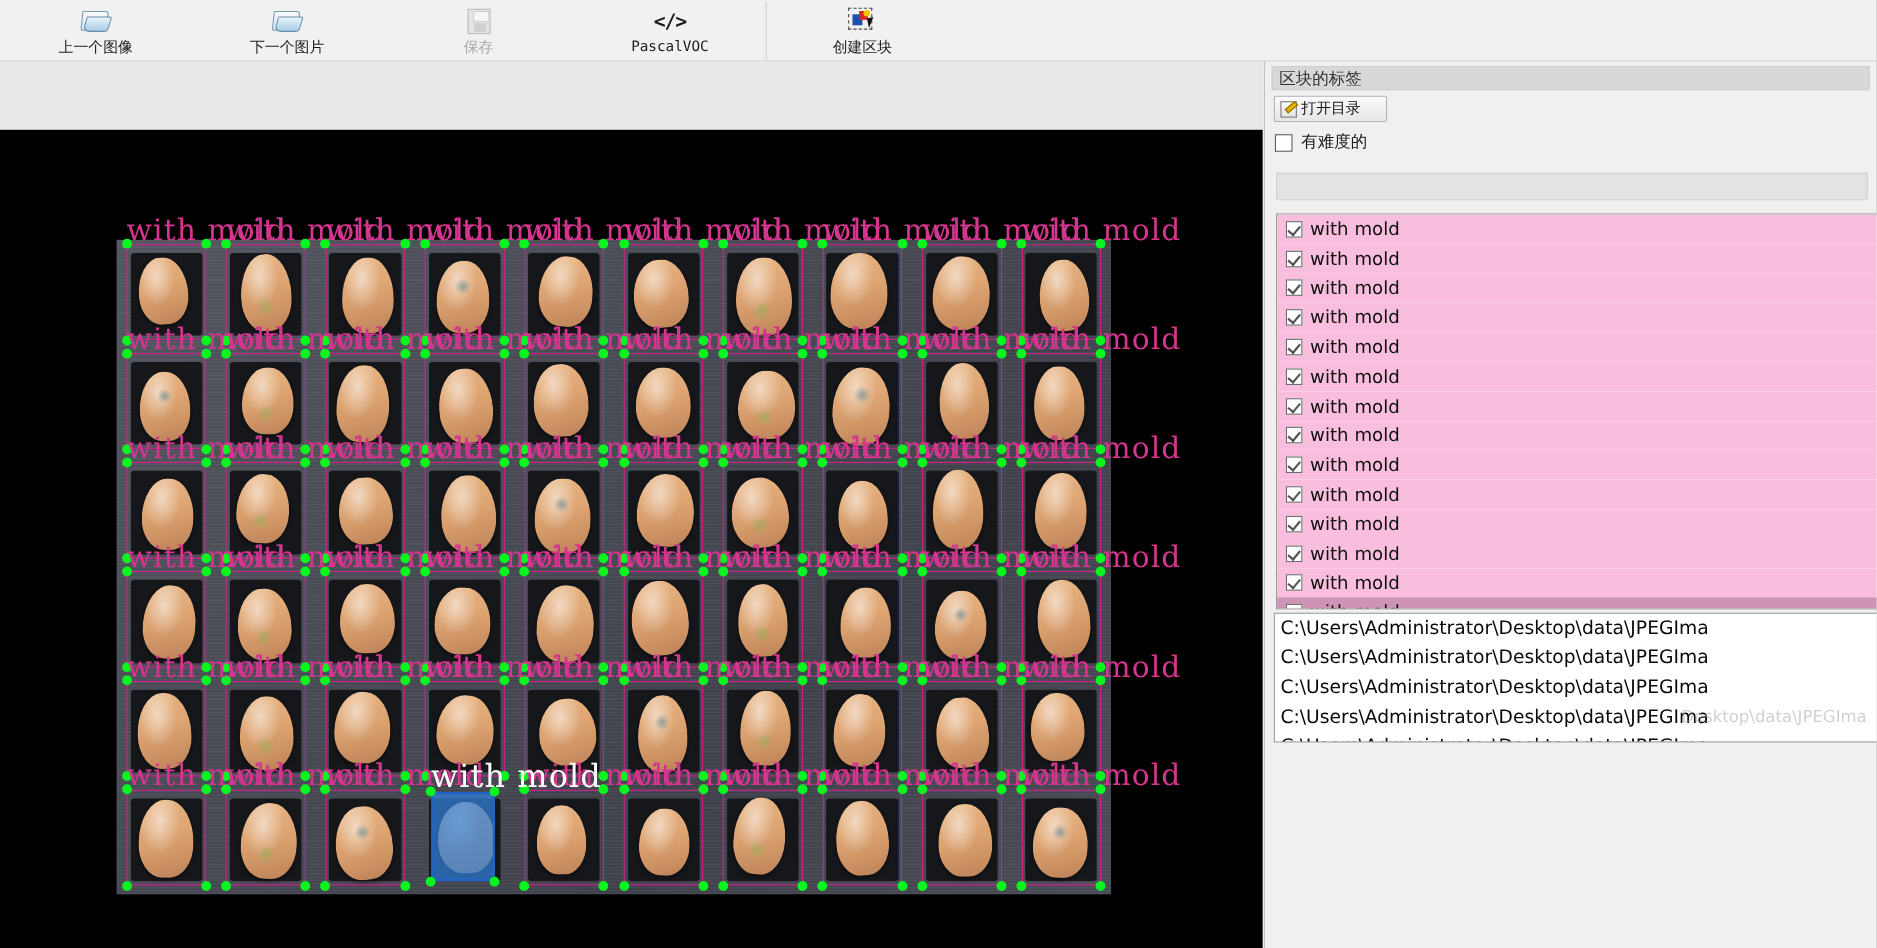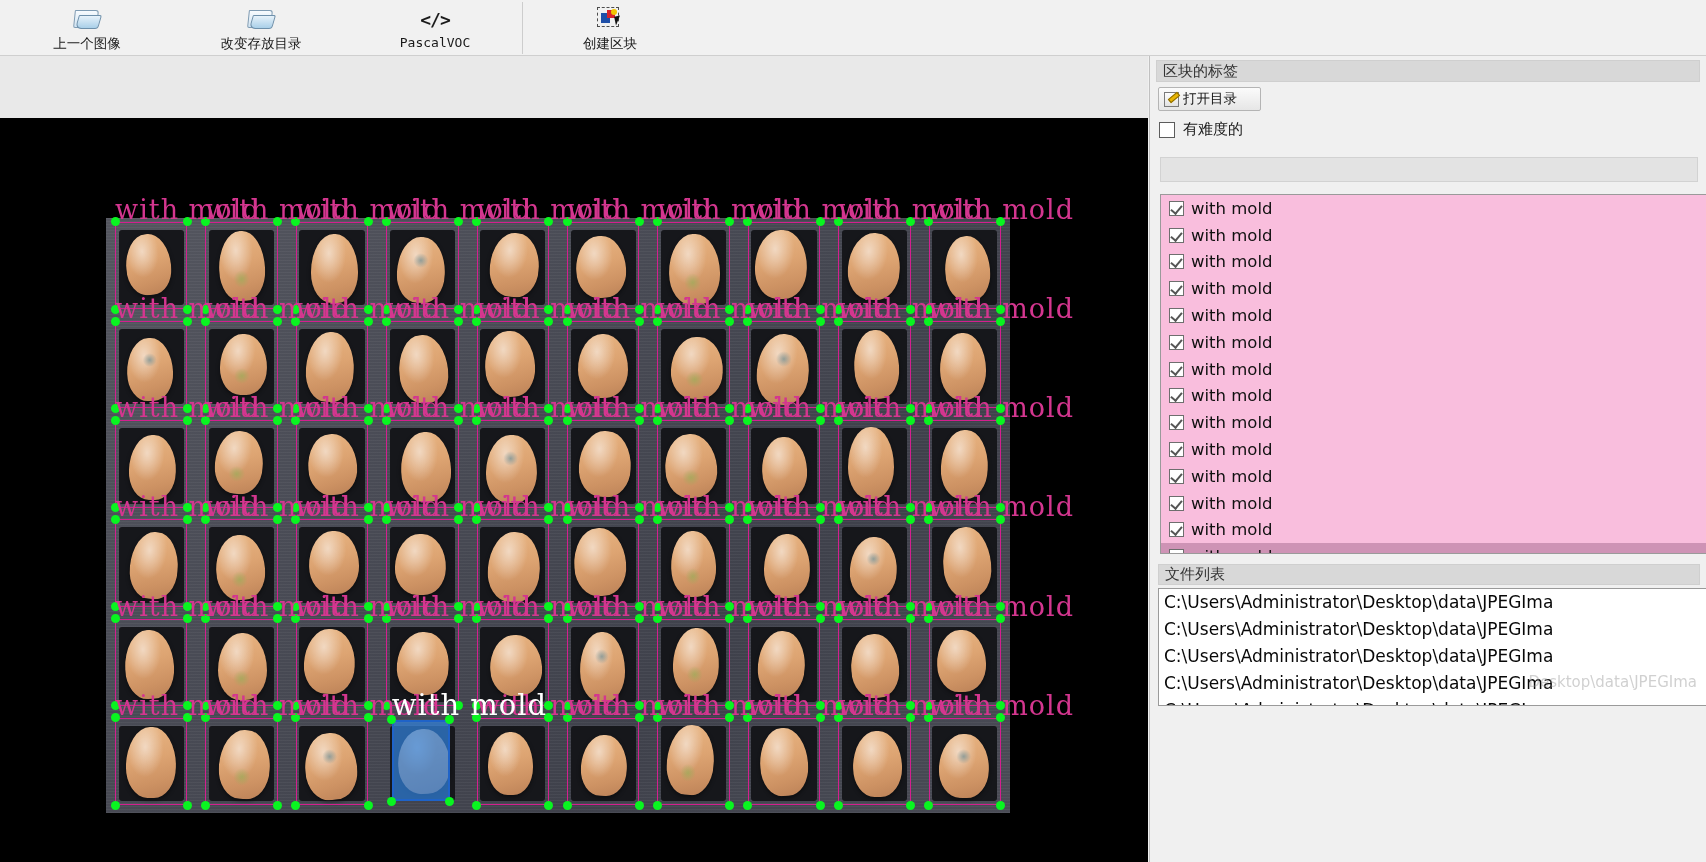--- a/index.html
+++ b/index.html
@@ -343,26 +343,32 @@
     </div>
 
 
     <div class="tool">
       <span class="glyph">
         <span class="folder">
             <span class="back"></span>
             <span class="front"></span>
           </span>
       </span>
-      <span class="tlabel">改变存放目录</span>
+      <span class="tlabel">下一个图片</span>
     </div>
 
 
 
 
+    <div class="tool disabled">
+      <span class="glyph">
+          <span class="floppy"></span>
+        </span>
+      <span class="tlabel">保存</span>
+    </div>
 
     <div class="tool mono">
       <span class="glyph">
           <span class="codeglyph">&lt;/&gt;</span>
         </span>
       <span class="tlabel">PascalVOC</span>
     </div>
 
     <div class="tool-sep"></div>
 
@@ -946,21 +952,20 @@
             <span class="mini-cb"></span>
             <span>with mold</span>
           </div>
           <div class="label-item selected">
             <span class="mini-cb"></span>
             <span>with mold</span>
           </div>
         </div>
     </div>
 
-    <div class="filelist-title">文件列表</div>
 
     <div class="filelist">
       <div id="file-list-body">
           <div class="file-item">C:\Users\Administrator\Desktop\data\JPEGIma</div>
           <div class="file-item">C:\Users\Administrator\Desktop\data\JPEGIma</div>
           <div class="file-item">C:\Users\Administrator\Desktop\data\JPEGIma</div>
           <div class="file-item">C:\Users\Administrator\Desktop\data\JPEGIma</div>
           <div class="file-item">C:\Users\Administrator\Desktop\data\JPEGIma</div>
         </div>
       <div class="watermark">Desktop\data\JPEGIma</div>

